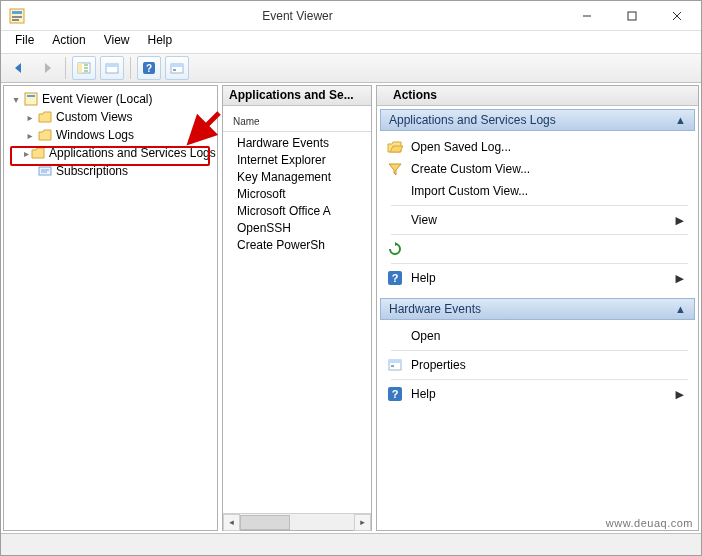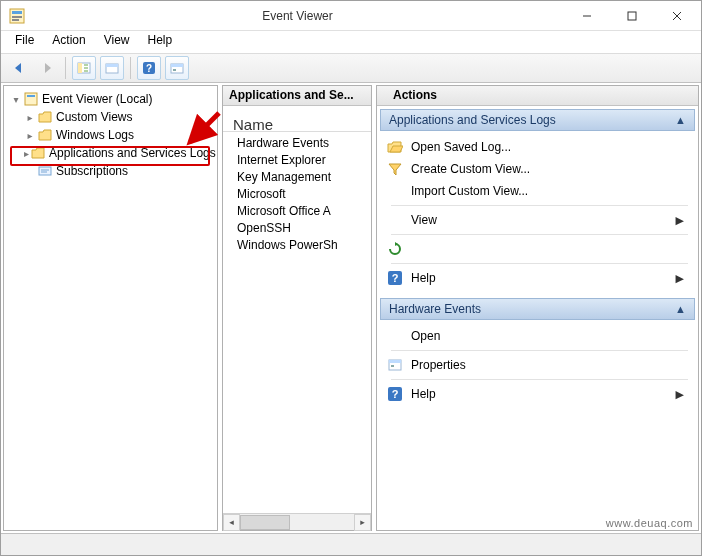--- a/index.html
+++ b/index.html
@@ -21,21 +21,21 @@
   .tree-panel { width: 215px; position:relative; }
   .tree { padding: 4px 2px; font-size:12px; }
   .tree-row { display:flex; align-items:center; height:18px; padding-left:4px; gap:2px; white-space:nowrap; }
   .tree-row .exp { width:12px; color:#7a7a7a; font-size:10px; text-align:center; }
   .tree-row .lbl { padding:0 2px; }
   .tree-row.child { padding-left: 18px; }
   .hl { border:2px solid #d40000; border-radius:2px; position:absolute; left:6px; top:60px; width:200px; height:20px; pointer-events:none; }
   .arrow-callout { position:absolute; left:180px; top:22px; pointer-events:none; }
   .mid-panel { width: 150px; }
   .mid-header { height:20px; background:linear-gradient(#f4f4f4,#e4e4e4); border-bottom:1px solid #c2c2c2; font-weight:bold; padding:2px 6px; font-size:12px; overflow:hidden; white-space:nowrap; }
-  .col-header { height:20px; border-bottom:1px solid #dcdcdc; padding:4px 10px 2px; font-size:15px; color:#333; margin-top:6px;}
+  .col-header { height:20px; border-bottom:1px solid #dcdcdc; padding:4px 10px 2px; font-size:10px; color:#333; margin-top:6px;}
   .list { padding: 4px 0 0 14px; font-size:12px; }
   .list .li { height:17px; white-space:nowrap; overflow:hidden; }
   .mid-scroll { margin-top:auto; height:17px; border-top:1px solid #d0d0d0; background:#f0f0f0; display:flex; align-items:center; }
   .mid-scroll .sbtn { width:17px; height:17px; background:#f4f4f4; border:1px solid #cfcfcf; display:flex;align-items:center;justify-content:center; font-size:9px; color:#555;}
   .mid-scroll .thumb { width:50px; height:15px; margin-left:0; background:#d9d9d9; border:1px solid #bdbdbd;}
   .right-panel { flex:1; }
   .right-title { height:20px; background:linear-gradient(#f4f4f4,#e4e4e4); border-bottom:1px solid #c2c2c2; font-weight:bold; padding:2px 16px; font-size:12px; }
   .action-group-h { height:22px; background:linear-gradient(#dbe8f6,#b9cee8); border:1px solid #9cb7d6; margin:3px; padding:2px 8px; font-size:12px; color:#1b3a66; display:flex; align-items:center; justify-content:space-between; }
   .action-group-h .chev { font-size:11px; color:#2a4d7a; }
   .actions { padding:2px 4px 6px 8px; }
@@ -199,21 +199,21 @@
     <div class="panel mid-panel">
       <div class="mid-header">Applications and Se...</div>
       <div class="col-header">Name</div>
       <div class="list">
         <div class="li">Hardware Events</div>
         <div class="li">Internet Explorer</div>
         <div class="li">Key Management</div>
         <div class="li">Microsoft</div>
         <div class="li">Microsoft Office A</div>
         <div class="li">OpenSSH</div>
-        <div class="li">Windows PowerSh</div>
+        <div class="li">Create PowerSh</div>
       </div>
       <div class="mid-scroll">
         <div class="sbtn">◂</div>
         <div class="thumb"></div>
         <div style="flex:1"></div>
         <div class="sbtn">▸</div>
       </div>
     </div>
 
     <div class="panel right-panel">

